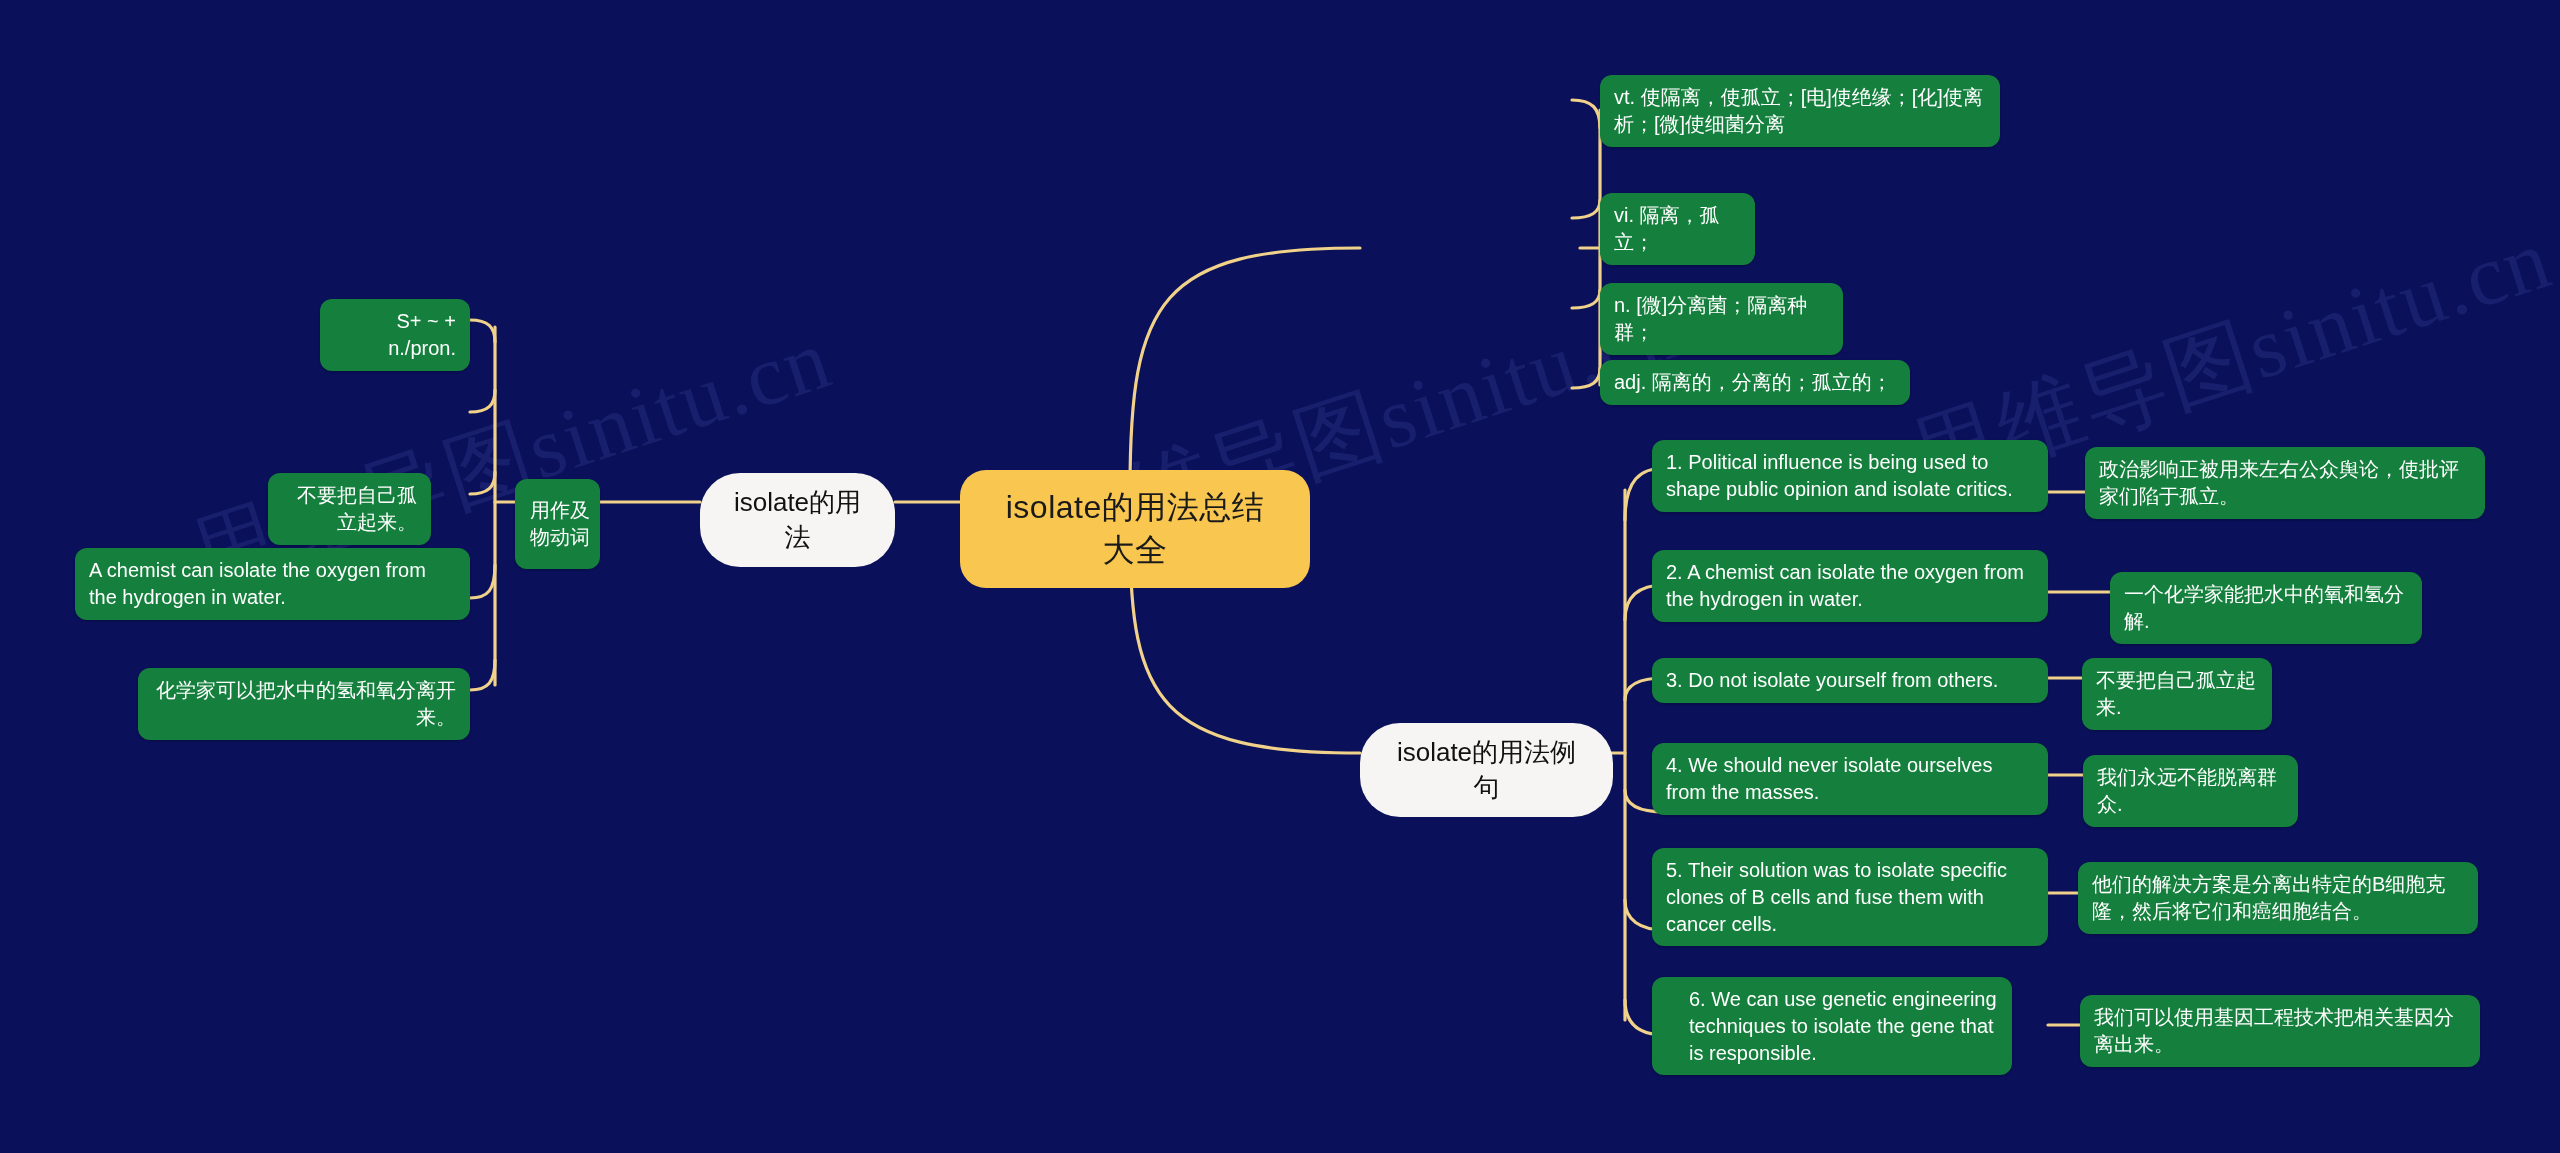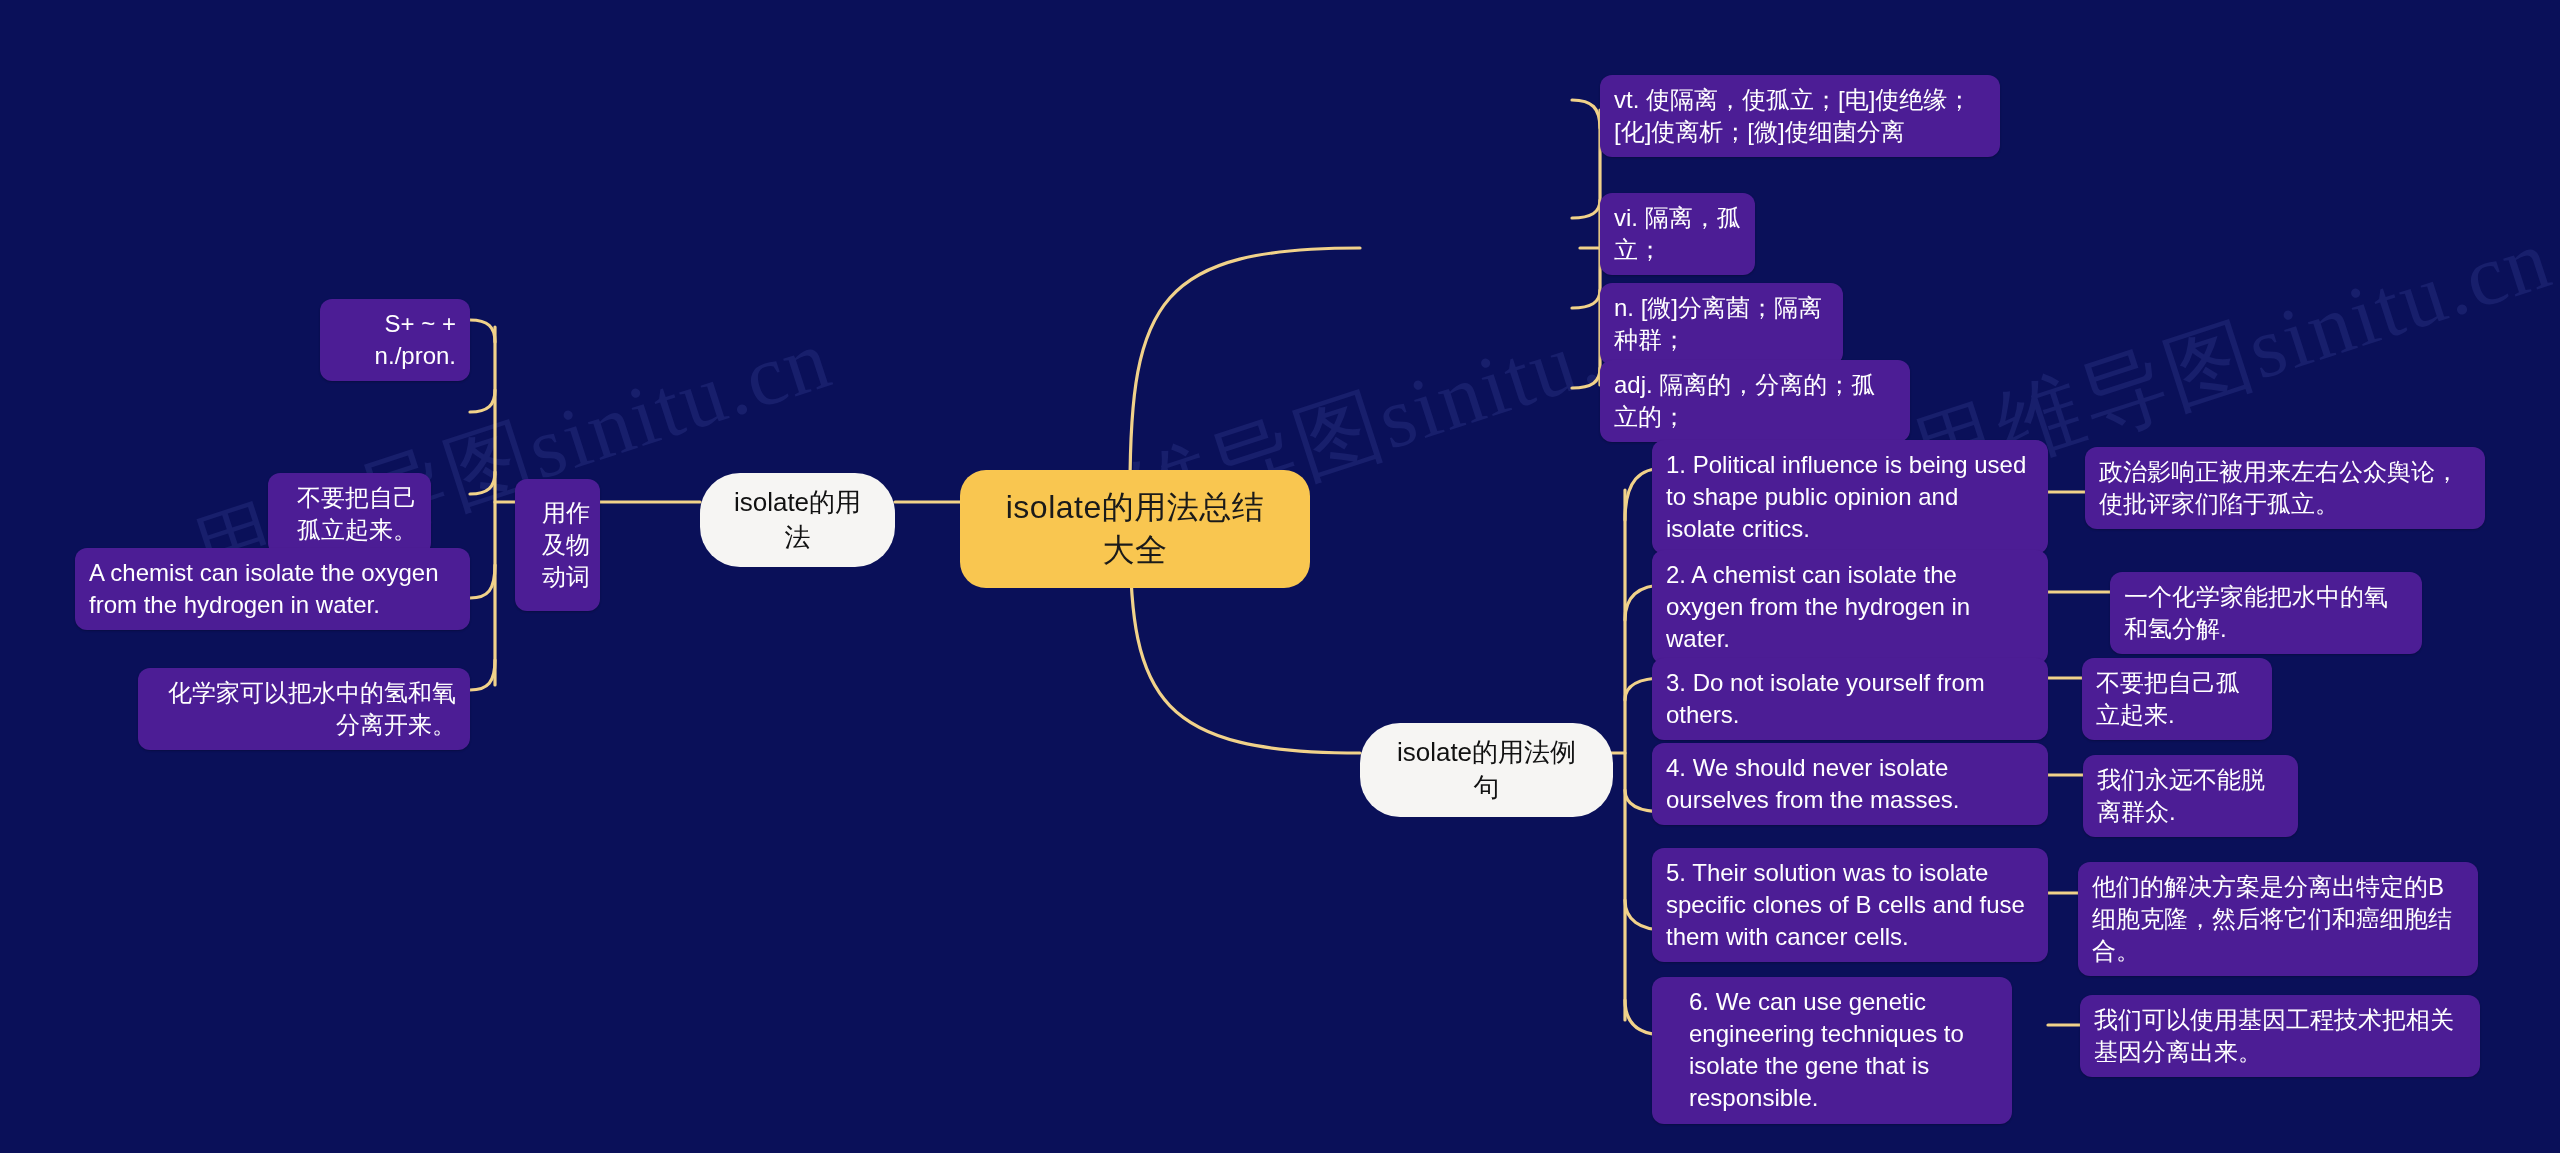--- a/index.html
+++ b/index.html
@@ -35,24 +35,24 @@
   .node{
     position:absolute;
     box-sizing:border-box;
     color:#fff;
     line-height:1.34;
     white-space:pre-wrap;
     word-break:break-word;
   }
   
   .leaf{
-    background:#4c1d95;
+    background:#15803d;
     border-radius:12px;
     padding:9px 14px;
-    font-size:24px;
+    font-size:20px;
     box-shadow:0 1px 2px rgba(0,0,0,.25);
   }
   
   .pill{
     background:#f6f5f3;
     color:#111;
     border-radius:40px;
     padding:12px 26px;
     font-size:26px;
     text-align:center;

